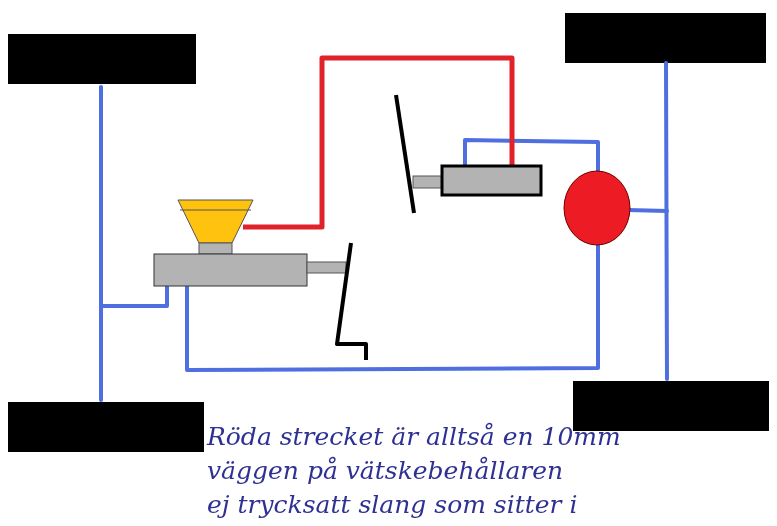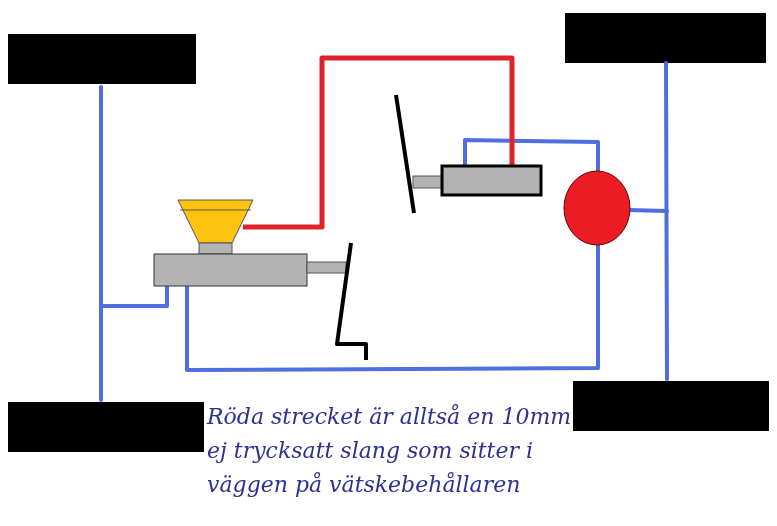--- a/index.html
+++ b/index.html
@@ -1,25 +1,25 @@
 <!DOCTYPE html>
 <html><head>
 <meta charset="utf-8">
 <style>
   html, body { margin: 0; padding: 0; background: #ffffff; }
   body { width: 777px; height: 526px; position: relative; overflow: hidden; }
   #diagram { position: absolute; left: 0; top: 0; }
   .caption {
     position: absolute;
     left: 207px;
-    top: 400px;
+    top: 420px;
     color: #2e3192;
     font-family: "DejaVu Serif", "Liberation Serif", serif;
     font-style: italic;
-    font-size: 22px;
+    font-size: 25px;
     line-height: 34px;
     white-space: nowrap;
   }
   .caption div { height: 34px; }
 </style>
 </head>
 <body>
 
 <svg id="diagram" width="777" height="526" viewBox="0 0 777 526" xmlns="http://www.w3.org/2000/svg">
 
@@ -63,15 +63,15 @@
   <g>
     <rect x="413" y="176" width="30" height="12" fill="#b3b3b3" stroke="#555" stroke-width="1"></rect>
     <rect x="442" y="166" width="99" height="29" fill="#b3b3b3" stroke="#000" stroke-width="3"></rect>
   </g>
 
   <ellipse cx="597" cy="208" rx="33" ry="37" fill="#ed1c24" stroke="#6b0000" stroke-width="1"></ellipse>
 </svg>
 
 <div class="caption">
   <div>Röda strecket är alltså en 10mm</div>
+  <div>väggen på vätskebehållaren</div>
   <div>ej trycksatt slang som sitter i</div>
-  <div>väggen på vätskebehållaren</div>
 </div>
 
 </body></html>

